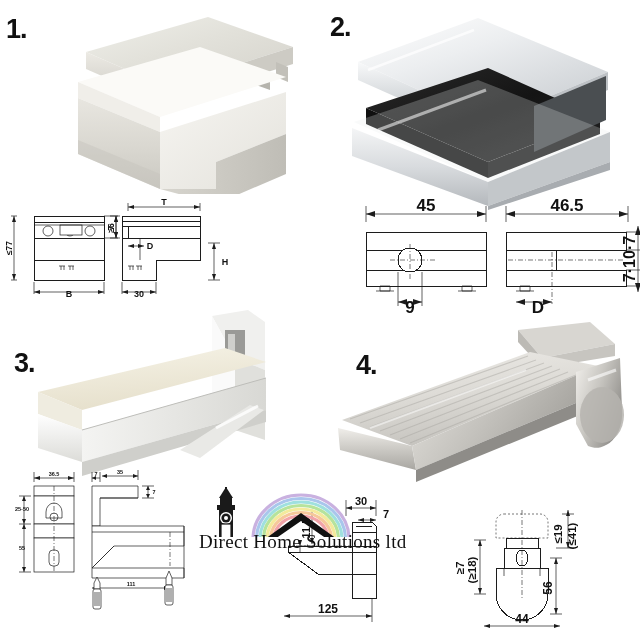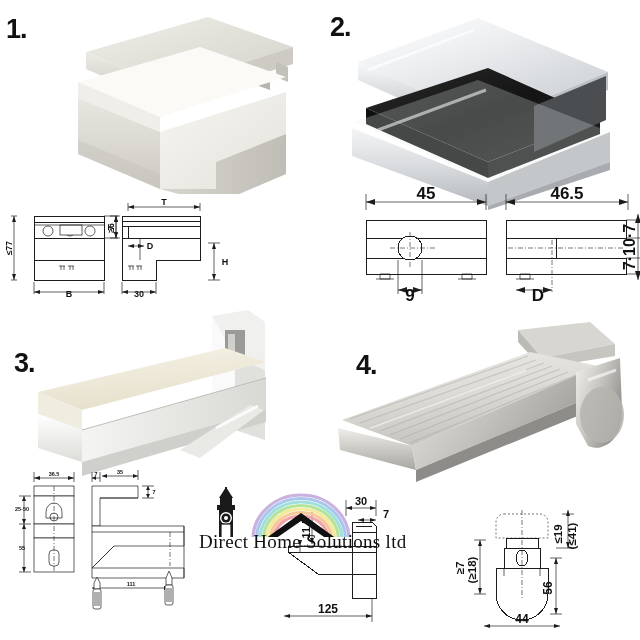--- a/index.html
+++ b/index.html
@@ -207,21 +207,21 @@
         <path d="M16 112 L140 70 L272 122 L150 172 Z" fill="#e9ebed" opacity="0.25"></path>
         <path d="M14 118 L150 172 L150 196 L14 146 Z" fill="url(#p2base)"></path>
         <path d="M150 172 L272 122 L272 152 L150 196 Z" fill="#c3c7ca"></path>
         <path d="M150 196 L272 152 L272 160 L150 200 Z" fill="#a8acb0"></path>
 
         <path d="M40 120 L148 80" stroke="#ffffff" stroke-width="3" opacity="0.55" fill="none"></path>
         <path d="M30 60 L136 20" stroke="#ffffff" stroke-width="2.5" opacity="0.7" fill="none"></path>
       </svg>
     </div>
 
-    <div class="tdraw" style="left:36px;top:182px;width:285px;height:120px;">
+    <div class="tdraw" style="left:36px;top:194px;width:285px;height:120px;">
       <svg width="285" height="120" viewBox="0 0 285 120">
 
         <rect class="ln fillw" x="10" y="38" width="120" height="18"></rect>
         <rect class="ln fillw" x="10" y="56" width="120" height="20"></rect>
         <rect class="ln fillw" x="10" y="76" width="120" height="16"></rect>
         <circle class="ln fillw" cx="54" cy="66" r="12"></circle>
         <path class="dash" d="M54 50 V86"></path>
         <path class="dash" d="M34 66 H80"></path>
 
         <path class="ln-t" d="M24 92 h10 v5 h-10 z"></path>

